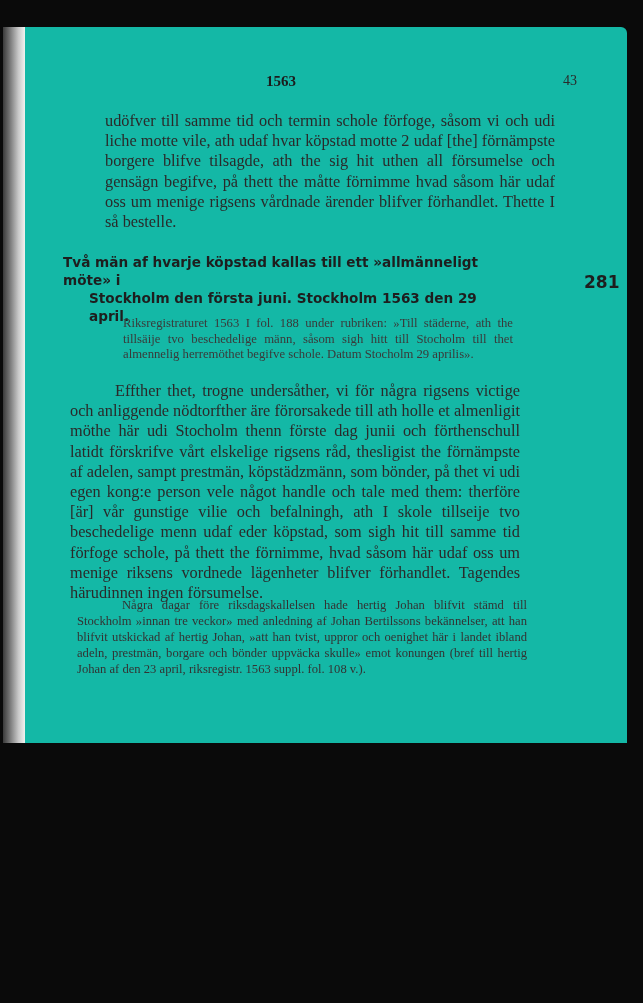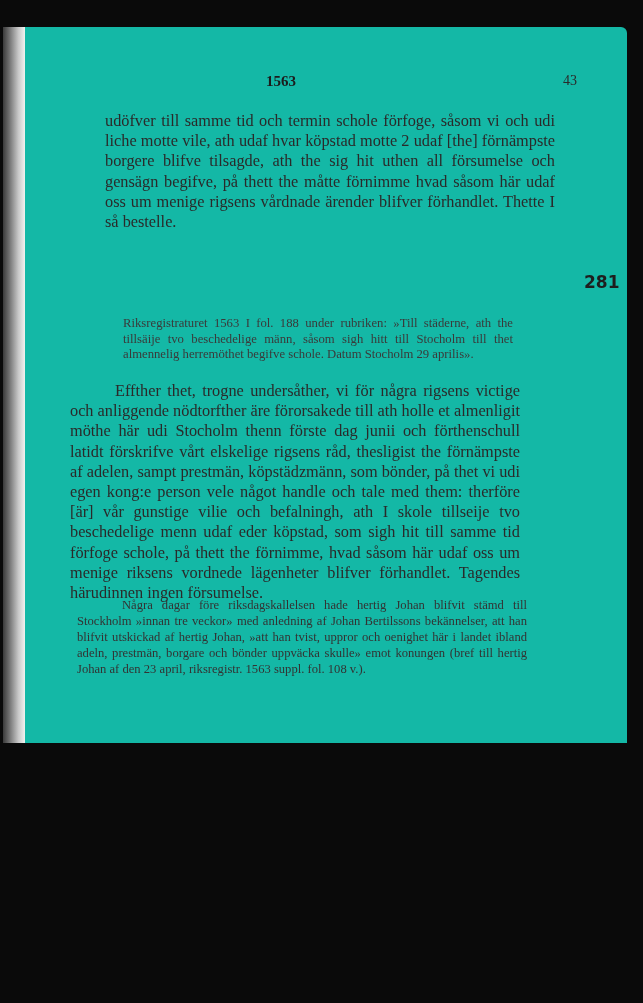--- a/index.html
+++ b/index.html
@@ -41,20 +41,24 @@
 <body>
 
 <div class="page">
   <div class="spine"></div>
 
   <div class="abs header-year">1563</div>
   <div class="abs serif header-page">43</div>
 
   <div class="abs serif body-text p1">udöfver till samme tid och termin schole förfoge, såsom vi och udi liche motte vile, ath udaf hvar köpstad motte 2 udaf [the] förnämpste borgere blifve tilsagde, ath the sig hit uthen all försumelse och gensägn begifve, på thett the måtte förnimme hvad såsom här udaf oss um menige rigsens vårdnade ärender blifver förhandlet. Thette I så bestelle.</div>
 
+  <div class="abs sans title t1">
+    <span>Två män af hvarje köpstad kallas till ett »allmänneligt möte» i</span>
+    <span class="l2">Stockholm den första juni. Stockholm 1563 den 29 april.</span>
+  </div>
   <div class="abs sans docnum n1">281</div>
 
   <div class="abs serif source s1">Riksregistraturet 1563 I fol. 188 under rubriken: »Till städerne, ath the tillsäije tvo beschedelige männ, såsom sigh hitt till Stocholm till thet almennelig herremöthet begifve schole. Datum Stocholm 29 aprilis».</div>
 
   <div class="abs serif body-text p2">Effther thet, trogne undersåther, vi för några rigsens victige och anliggende nödtorfther äre förorsakede till ath holle et almenligit möthe här udi Stocholm thenn förste dag junii och förthenschull latidt förskrifve vårt elskelige rigsens råd, thesligist the förnämpste af adelen, sampt prestmän, köpstädzmänn, som bönder, på thet vi udi egen kong:e person vele något handle och tale med them: therföre [är] vår gunstige vilie och befalningh, ath I skole tillseije tvo beschedelige menn udaf eder köpstad, som sigh hit till samme tid förfoge schole, på thett the förnimme, hvad såsom här udaf oss um menige riksens vordnede lägenheter blifver förhandlet. Tagendes härudinnen ingen försumelse.</div>
 
   <div class="abs serif note">Några dagar före riksdagskallelsen hade hertig Johan blifvit stämd till Stockholm »innan tre veckor» med anledning af Johan Bertilssons bekännelser, att han blifvit utskickad af hertig Johan, »att han tvist, uppror och oenighet här i landet ibland adeln, prestmän, borgare och bönder uppväcka skulle» emot konungen (bref till hertig Johan af den 23 april, riksregistr. 1563 suppl. fol. 108 v.).</div>
 
   <div class="abs sans docnum n2">282</div>
 

